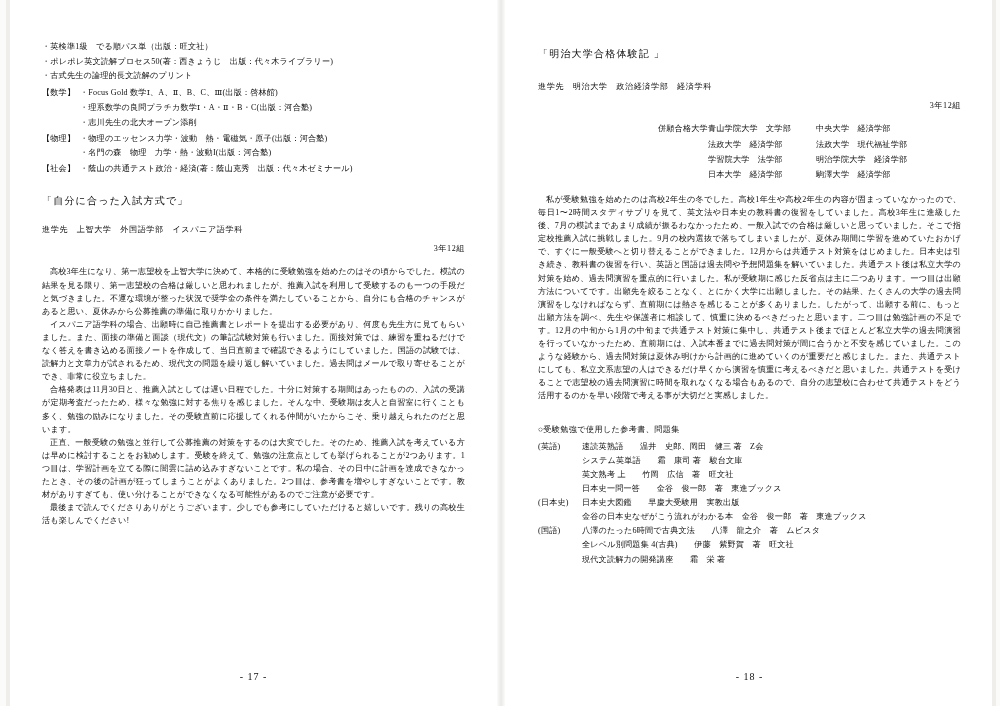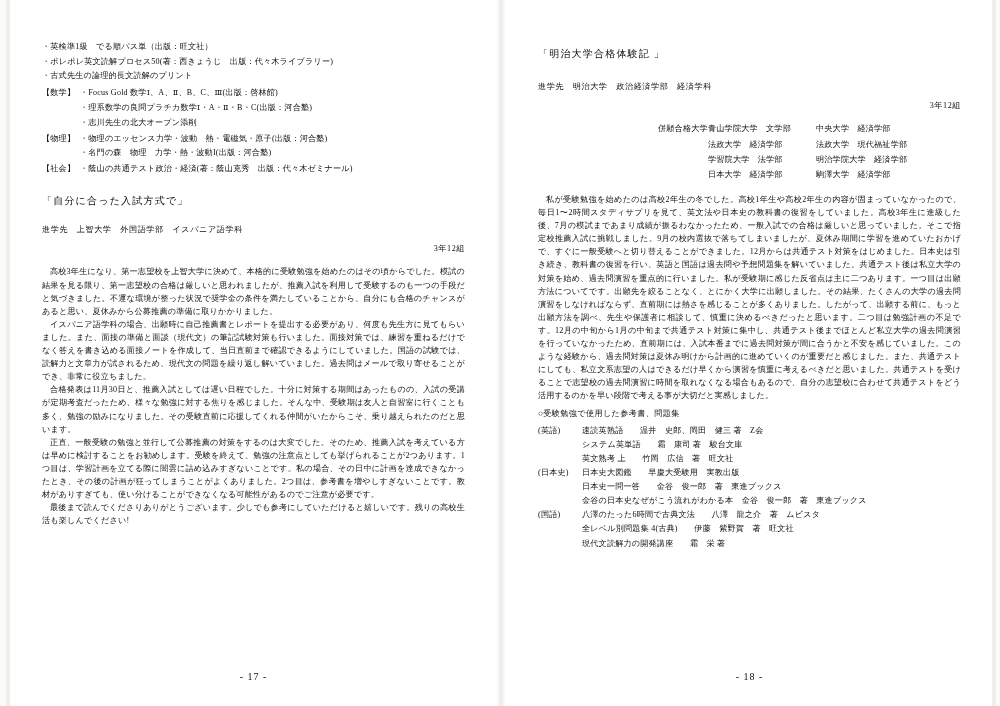--- a/index.html
+++ b/index.html
@@ -132,21 +132,21 @@
   }
   .schools .srow .lead {
     flex: 0 0 50px;
     white-space: nowrap;
   }
   .schools .srow .c1 { flex: 0 0 108px; white-space: nowrap; }
   .schools .srow .c2 { flex: 0 0 100px; white-space: nowrap; }
 
   
   .booklist-head {
-    margin: 4px 0 4px 0;
+    margin: 20px 0 4px 0;
     letter-spacing: 0.4px;
   }
   .bl-row {
     display: flex;
     align-items: flex-start;
     margin-bottom: 1px;
   }
   .bl-row .subj {
     flex: 0 0 44px;
     white-space: nowrap;
@@ -262,29 +262,29 @@
       </div>
       <div class="bl-row">
         <div class="subj"></div>
         <div class="entry">システム英単語　　霜　康司 著　駿台文庫</div>
       </div>
       <div class="bl-row">
         <div class="subj"></div>
         <div class="entry">英文熟考 上　　竹岡　広信　著　旺文社</div>
       </div>
       <div class="bl-row">
+        <div class="subj"></div>
+        <div class="entry">日本史一問一答　　金谷　俊一郎　著　東進ブックス</div>
+      </div>
+      <div class="bl-row">
         <div class="subj">(日本史)</div>
         <div class="entry">日本史大図鑑　　早慶大受験用　実教出版</div>
       </div>
       <div class="bl-row">
         <div class="subj"></div>
-        <div class="entry">日本史一問一答　　金谷　俊一郎　著　東進ブックス</div>
-      </div>
-      <div class="bl-row">
-        <div class="subj"></div>
         <div class="entry">金谷の日本史なぜがこう流れがわかる本　金谷　俊一郎　著　東進ブックス</div>
       </div>
       <div class="bl-row">
         <div class="subj">(国語)</div>
         <div class="entry">八澤のたった6時間で古典文法　　八澤　龍之介　著　ムビスタ</div>
       </div>
       <div class="bl-row">
         <div class="subj"></div>
         <div class="entry">全レベル別問題集 4(古典)　　伊藤　紫野賀　著　旺文社</div>
       </div>

